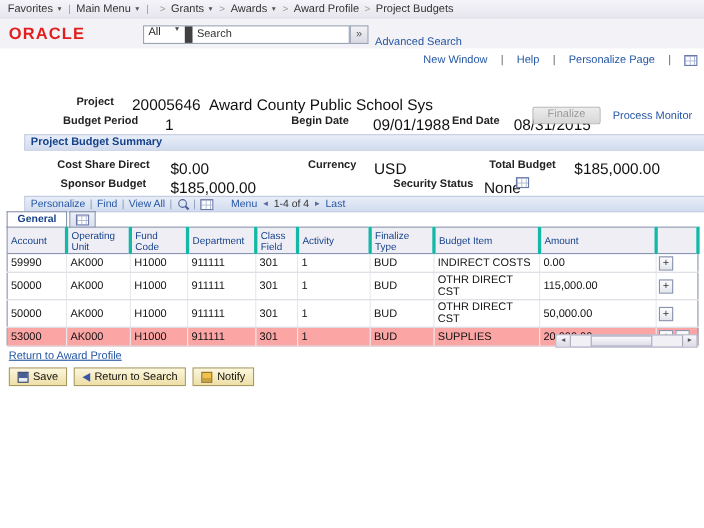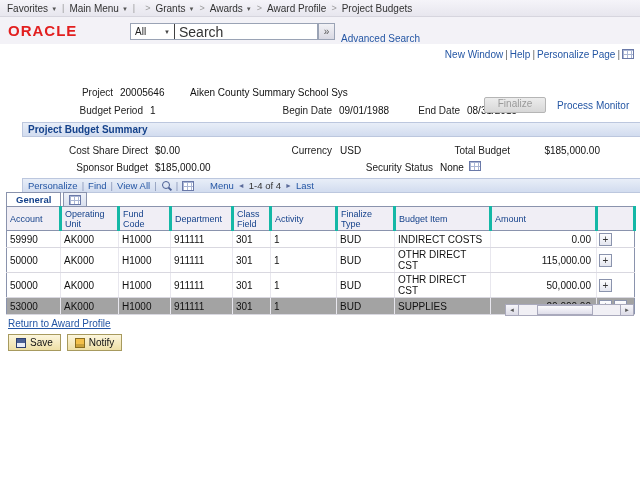--- a/index.html
+++ b/index.html
@@ -16,50 +16,50 @@
   .crumb { color:#333; cursor:pointer; }
   .crumb .arr { font-size:6px; color:#555; margin-left:3px; vertical-align:1px; }
   .csep { color:#999; margin:0 5px; font-size:9px; }
 
   
   .banner { position:absolute; left:0; top:17px; width:640px; height:27px; background:#f3f2f7; }
   .logo { position:absolute; left:8px; top:22px; color:#e21f1f; font-weight:bold;
           font-size:15px; letter-spacing:1px; }
   .search-box { position:absolute; left:130px; top:23px; width:188px; height:17px;
                 border:1px solid #9aa3b5; background:#fff; display:flex; align-items:center; font-size:10px; }
-  .search-scope { width:44px; height:100%; padding:0 4px; border-right:1px solid #404040;
-                  display:flex; justify-content:space-between; align-items:center; color:#222; cursor:pointer; }
+  .search-scope { width:44px; height:100%; padding:0 4px; border-right:7px solid #404040;
+                  display:flex; justify-content:space-between; color:#222; cursor:pointer; }
   .search-scope .arr { font-size:6px; color:#444; }
-  .search-input { flex:1; border:0; outline:none; background:transparent; font-size:14px;
+  .search-input { flex:1; border:0; outline:none; background:transparent; font-size:10px;
                   padding:0 4px; color:#333; font-family:inherit; width:100%; }
   .go-btn { position:absolute; left:318px; top:23px; width:17px; height:17px;
             border:1px solid #9aa3b5; background:linear-gradient(#f2f2f6,#d9d9e3);
             font-size:10px; color:#555; line-height:13px; text-align:center; padding:0; }
   .adv-search { position:absolute; left:341px; top:33px; font-size:10px; }
   .nav-blue { position:absolute; left:333px; top:17px; width:307px; height:13px;
               background:#2c4e8f; display:flex; align-items:center; gap:8px;
               font-size:9px; padding:0 6px; white-space:nowrap; }
   .nav-blue a { color:#fff; }
   .sign-out { margin-left:auto; color:#eda33c !important; font-weight:bold; }
 
   
   .pagebar { position:absolute; top:49px; right:6px; font-size:10px; display:flex;
-             gap:2px; }
+             align-items:center; gap:12px; }
   .psep { color:#666; }
 
   .mini-grid-icon { display:inline-block; width:12px; height:10px; border:1px solid #6a79a8;
                     background-color:#fff;
                     background-image:linear-gradient(#aab6d4 1px, transparent 1px),
                                      linear-gradient(90deg,#aab6d4 1px, transparent 1px);
                     background-size:4px 4px; cursor:pointer; }
 
   
   .page-title { position:absolute; left:8px; top:62px; font-size:13px; font-weight:bold; color:#15428b; }
-  .lbl { position:absolute; font-size:10px; font-weight:normal; color:#222; text-align:right; }
-  .val { position:absolute; font-size:10px; color:#111; }
+  .lbl { position:absolute; font-size:10px; font-weight:bold; color:#222; text-align:center; }
+  .val { position:absolute; font-size:14px; color:#111; }
   .finalize-btn { position:absolute; left:484px; top:97px; width:62px; height:16px;
                   background:linear-gradient(#ececec,#d7d7d7); border:1px solid #b5b5b5;
                   color:#9a9a9a; font-size:10px; text-align:center; border-radius:2px; cursor:default; }
   .proc-mon { position:absolute; left:557px; top:100px; font-size:10px; }
 
   
   .sect { position:absolute; left:6px; width:628px; height:15px;
           background:linear-gradient(#e8eef8,#d2dcef); border:1px solid #bcc7de;
           color:#15428b; font-weight:bold; font-size:10px; line-height:13px; padding:0 4px 0 5px;margin-left:16px; }
   .sect-flex { display:flex; justify-content:space-between; align-items:center; }
@@ -83,23 +83,23 @@
               margin-left:2px; padding:2px 5px 2px; display:flex; align-items:center; cursor:pointer; }
 
   
   .grid-table { position:absolute; left:6px; top:206px; width:628px; border-collapse:collapse;
                 table-layout:fixed; font-size:10px; border:1px solid #8a93ad; }
   .grid-table th { background:#f0eef5; color:#15428b; font-weight:normal; font-size:9px;
                    text-align:left; padding:1px 3px; height:24px; vertical-align:middle;
                    border-bottom:1px solid #8a93ad; border-right:3px solid #14b8a6; cursor:pointer; }
   .grid-table td { height:17px; padding:1px 3px; color:#111;
                    border-bottom:1px solid #d9d8e0; border-right:1px solid #e8e7ee; background:#fff; }
-  .grid-table td.amt { text-align:right; padding-right:5px; }
+  .grid-table td.amt { padding-right:5px; }
   .grid-table td.act { padding:0 2px; white-space:nowrap; border-right:none; }
-  .row-last td { background:#a3a3a3; }
+  .row-last td { background:#fca5a5; }
   .gbtn { width:13px; height:13px; padding:0; margin-right:2px; border:1px solid #8a93ad;
           background:linear-gradient(#fdfdfe,#e4e6ef); color:#333; font-size:10px; line-height:9px; }
   .gbtn.del { display:none; }
   .row-last .gbtn.del { display:inline-block; }
 
   
   .hscroll { position:absolute; left:505px; top:304px; width:129px; height:12px; display:flex;
              border:1px solid #a9a9bc; background:#f1f0f5; }
   .hs-btn { width:13px; height:100%; background:linear-gradient(#f6f6fa,#dcdbe6);
             font-size:6px; color:#555; text-align:center; line-height:10px; cursor:pointer; }
@@ -161,21 +161,21 @@
     <a>Help</a>
     <span class="psep">|</span>
     <a>Personalize Page</a>
     <span class="psep">|</span>
     <span class="mini-grid-icon"></span>
   </div>
 
 
   <span class="lbl" style="left:60px;width:53px;top:87px">Project</span>
   <span class="val" style="left:120px;top:87px">20005646</span>
-  <span class="val" style="left:190px;top:87px">Aiken County Summary School Sys</span>
+  <span class="val" style="left:190px;top:87px">Award County Public School Sys</span>
 
   <span class="lbl" style="left:40px;width:103px;top:105px">Budget Period</span>
   <span class="val" style="left:150px;top:105px">1</span>
   <span class="lbl" style="left:250px;width:82px;top:105px">Begin Date</span>
   <span class="val" style="left:339px;top:105px">09/01/1988</span>
   <span class="lbl" style="left:405px;width:55px;top:105px">End Date</span>
   <span class="val" style="left:467px;top:105px">08/31/2015</span>
   <div class="finalize-btn">Finalize</div>
   <a class="proc-mon">Process Monitor</a>
 
@@ -317,18 +317,22 @@
   </div>
 
   <a class="return-link">Return to Award Profile</a>
 
   <div class="btnbar">
     <button class="psbtn">
         <span class="floppy-icon"></span>
         <span>Save</span>
       </button>
     <button class="psbtn">
+        <span class="return-icon"></span>
+        <span>Return to Search</span>
+      </button>
+    <button class="psbtn">
         <span class="notify-icon"></span>
         <span>Notify</span>
       </button>
   </div>
 
 </div>
 
 </body></html>

